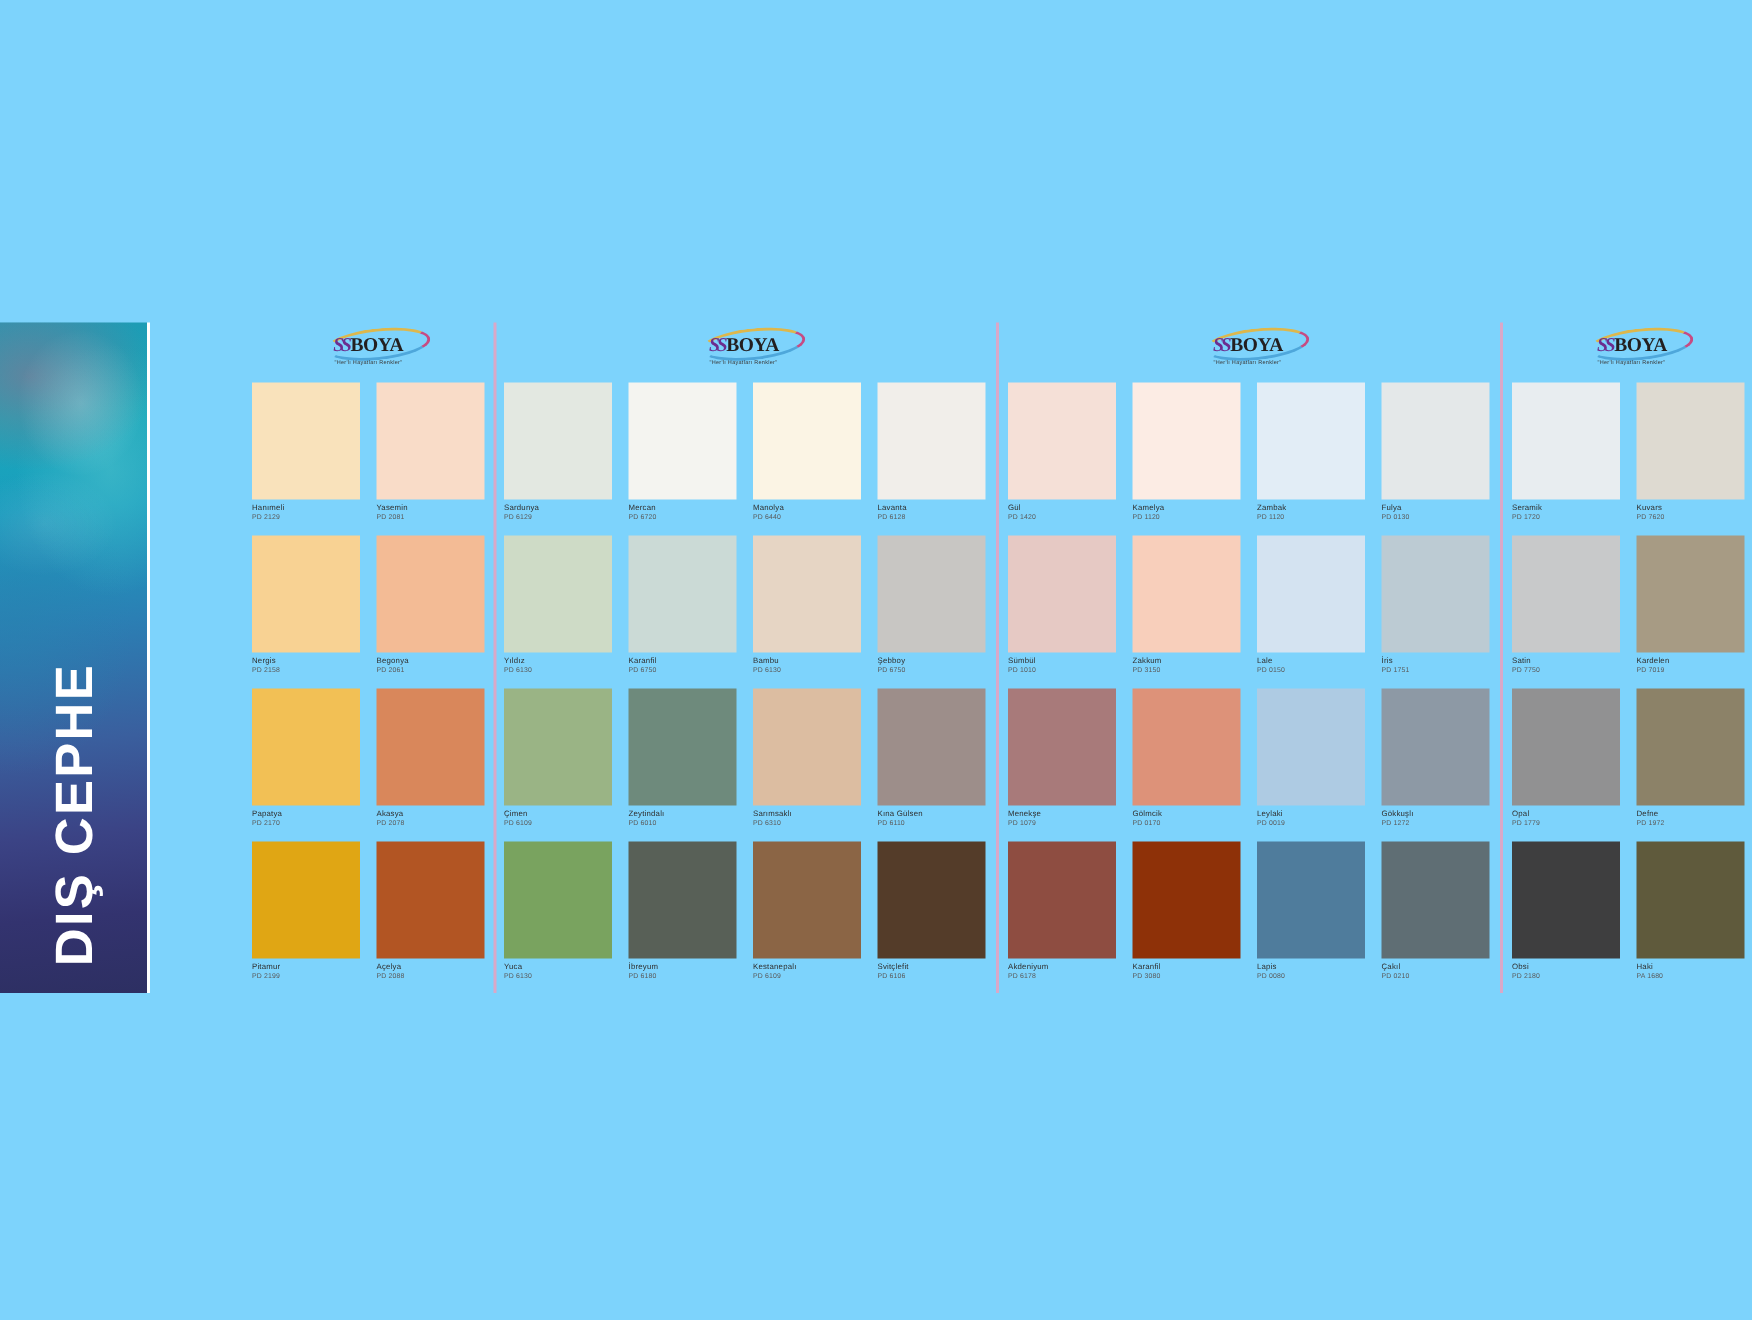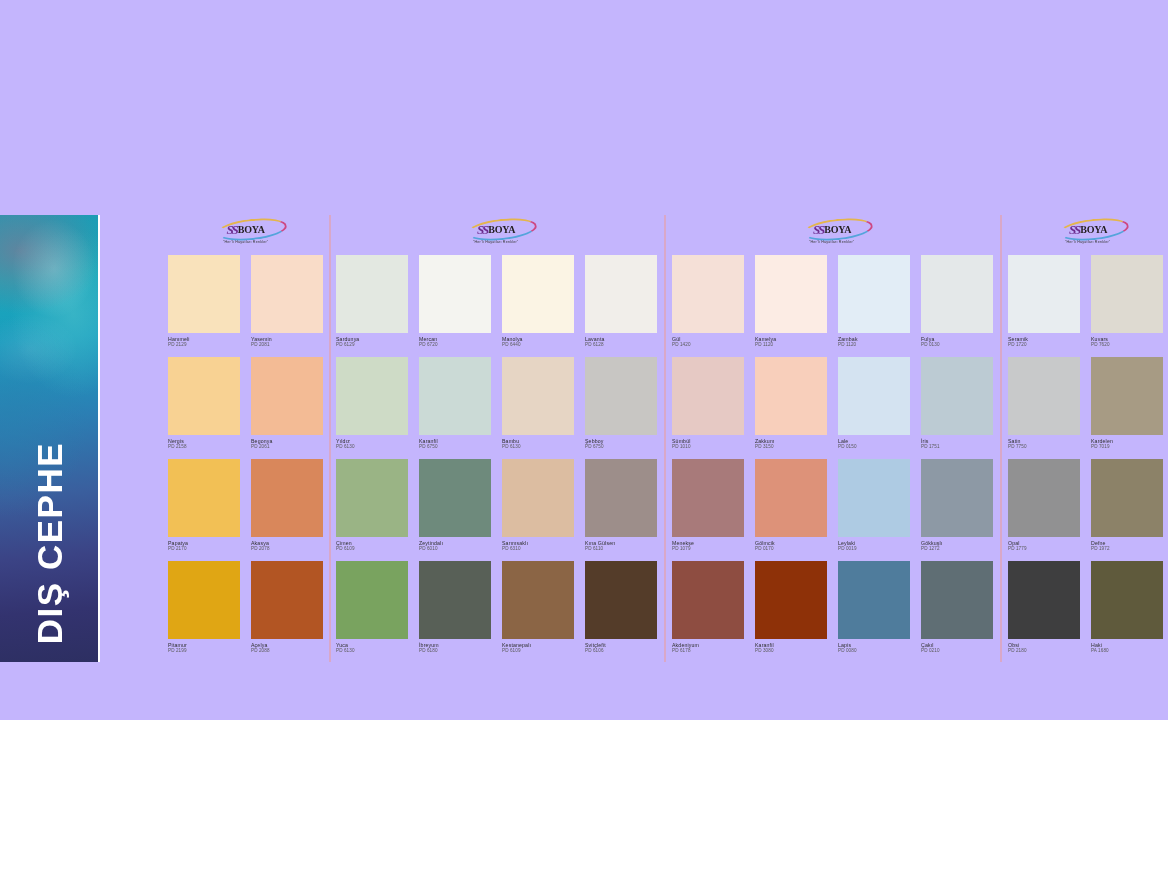--- a/index.html
+++ b/index.html
@@ -3,21 +3,21 @@
 <meta charset="utf-8">
 <style>
   html,body{margin:0;padding:0;}
   body{
     width:1168px;height:880px;
     background:#ffffff;
     font-family:"Liberation Sans", sans-serif;
     overflow:hidden;
     position:relative;
   }
-  #stage{position:absolute;left:0;top:0;width:1168px;height:720px;background:#c4b5fd;}
+  #stage{position:absolute;left:0;top:0;width:1168px;height:880px;background:#7dd3fc;}
 
   
   .banner{
     position:absolute;left:0px;top:215px;width:98px;height:447px;
     background:
       radial-gradient(ellipse 120px 90px at 20% 8%, rgba(150,110,140,0.55), rgba(150,110,140,0) 70%),
       radial-gradient(ellipse 90px 120px at 75% 22%, rgba(80,195,205,0.55), rgba(80,195,205,0) 70%),
       radial-gradient(ellipse 110px 140px at 10% 45%, rgba(40,130,175,0.5), rgba(40,130,175,0) 72%),
       linear-gradient(175deg,#1f9ab4 0%, #19a6b8 14%, #1a9fc0 28%, #2b7fb4 45%, #3a5f9e 62%, #3b4385 76%, #33336f 88%, #2d2f62 100%);
     border-right:2px solid #ffffff;
@@ -59,21 +59,21 @@
   }
   .logo-main{
     position:relative;display:flex;align-items:center;height:15px;
   }
   .logo-ss{
     color:#6c2d8f;font-size:13px;font-weight:bold;font-style:italic;
     letter-spacing:-2px;line-height:1;margin-right:1px;
     font-family:"Liberation Serif", serif;
   }
   .logo-word{
-    color:#231f20;font-size:10px;font-weight:bold;line-height:1;
+    color:#231f20;font-size:13px;font-weight:bold;line-height:1;
     font-family:"Liberation Serif", serif;letter-spacing:-0.3px;
   }
   .logo-swoosh{
     position:absolute;left:8px;top:-2px;width:66px;height:17px;
     border-radius:50%;
     border:2px solid transparent;
     border-top-color:#e8b53a;
     border-right-color:#cf3d76;
     border-bottom-color:#4aa3d8;
     background:

